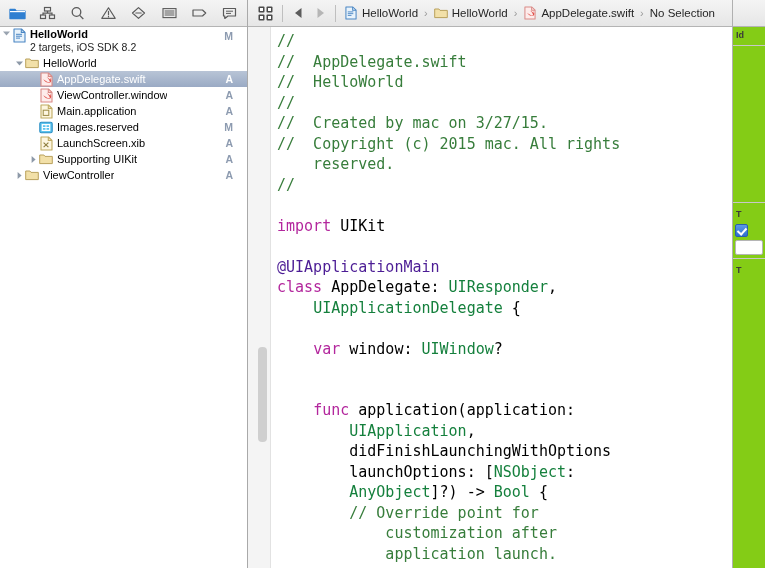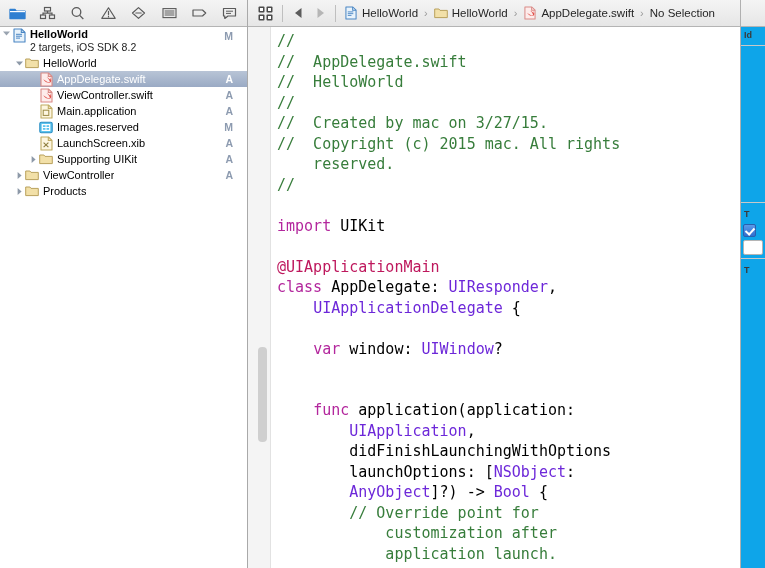--- a/index.html
+++ b/index.html
@@ -189,22 +189,22 @@
     font-size: 15px;
     line-height: 20.5px;
     padding: 4px 0 0 6px;
     box-sizing: border-box;
     white-space: pre;
     color: #000000;
   }
   .ln { height: 20.5px; }
   .cmt { color: #377d3b; }
   .kw  { color: #b3279d; }
-  .attr{ color: #be185d; }
-  .typ { color: #6d28d9; }
+  .attr{ color: #4c1d95; }
+  .typ { color: #15803d; }
   .pln { color: #000000; }
 
   .code-scrollbar {
     position: absolute;
     right: 3px;
     top: 0;
     width: 13px;
     height: 100%;
   }
   .code-thumb {
@@ -220,23 +220,23 @@
     position: absolute;
     left: 0; top: 0; bottom: 0;
     width: 1px;
     background: #dcdcdc;
   }
 
   
   .inspector {
     position: absolute;
     right: 0; top: 0;
-    width: 25px;
+    width: 33px;
     height: 568px;
-    background: #0ea5e9;
+    background: #84cc16;
     border-left: 1px solid #b0b0b0;
     box-sizing: border-box;
     overflow: hidden;
     font-size: 9px;
     color: #333;
   }
   .insp-top {
     height: 27px;
     background: linear-gradient(to bottom, #f4f4f4 0%, #e6e6e6 100%);
     border-bottom: 1px solid #b4b4b4;
@@ -407,21 +407,21 @@
 
       <div class="row">
         <div style="width:39px;flex:0 0 39px;"></div>
         <div class="row-icon">
           <svg width="13" height="15" viewBox="0 0 13 15">
             <path d="M1 1h7.5L12 4.3V14H1z" fill="#fdeceb" stroke="#d98a86" stroke-width="1.1" stroke-linejoin="round"></path>
             <path d="M8.3 1v3.4H12" fill="none" stroke="#d98a86" stroke-width="1.1"></path>
             <path d="M3.3 7.2c2 1.6 4 2.7 5.6 3 .7.1 1-.2.9-.7-.2-1.4-1.7-3.4-3.3-4.6 1.3.5 2.9 1.6 3.8 2.9.2-.9 0-2-.7-3.1 1.4 1.6 2 3.6 1.3 5-.5 1-1.8 1.3-3.3.9-1.6-.5-3.3-1.7-4.3-3.4z" fill="#e0504a"></path>
           </svg>
         </div>
-        <span class="row-label">ViewController.swift</span>
+        <span class="row-label">ViewController.window</span>
         <span class="status">A</span>
       </div>
 
       <div class="row">
         <div style="width:39px;flex:0 0 39px;"></div>
         <div class="row-icon">
           <svg width="13" height="15" viewBox="0 0 13 15">
             <path d="M1 1h7.5L12 4.3V14H1z" fill="#fdf6e0" stroke="#c0ab63" stroke-width="1.1" stroke-linejoin="round"></path>
             <path d="M8.3 1v3.4H12" fill="none" stroke="#c0ab63" stroke-width="1.1"></path>
             <rect x="3.2" y="6.2" width="5.6" height="5.2" fill="none" stroke="#9c8a45" stroke-width="1"></rect>
@@ -482,35 +482,20 @@
         </div>
         <div class="row-icon">
           <svg width="14" height="12" viewBox="0 0 14 12">
             <path d="M0.7 2h4.2l1.1 1.4h7.3V10.6H0.7z" fill="#f2e0a8" stroke="#b9a15c" stroke-width="1" stroke-linejoin="round"></path>
           </svg>
         </div>
         <span class="row-label">ViewController</span>
         <span class="status">A</span>
       </div>
 
-      <div class="row">
-        <div style="width:14px;flex:0 0 14px;"></div>
-        <div class="twisty">
-          <svg width="9" height="9" viewBox="0 0 9 9">
-              <path d="M2.6 1l4 3.5-4 3.5z" fill="#8d99a8"></path>
-            </svg>
-        </div>
-        <div class="row-icon">
-          <svg width="14" height="12" viewBox="0 0 14 12">
-            <path d="M0.7 2h4.2l1.1 1.4h7.3V10.6H0.7z" fill="#f2e0a8" stroke="#b9a15c" stroke-width="1" stroke-linejoin="round"></path>
-          </svg>
-        </div>
-        <span class="row-label">Products</span>
-        <span class="status"></span>
-      </div>
 
     </div>
   </div>
 
   <div class="editor-area">
 
     <div class="jumpbar">
       <div class="jb-icon-btn">
         <svg width="15" height="15" viewBox="0 0 15 15">
           <g fill="#4a4a4a">

